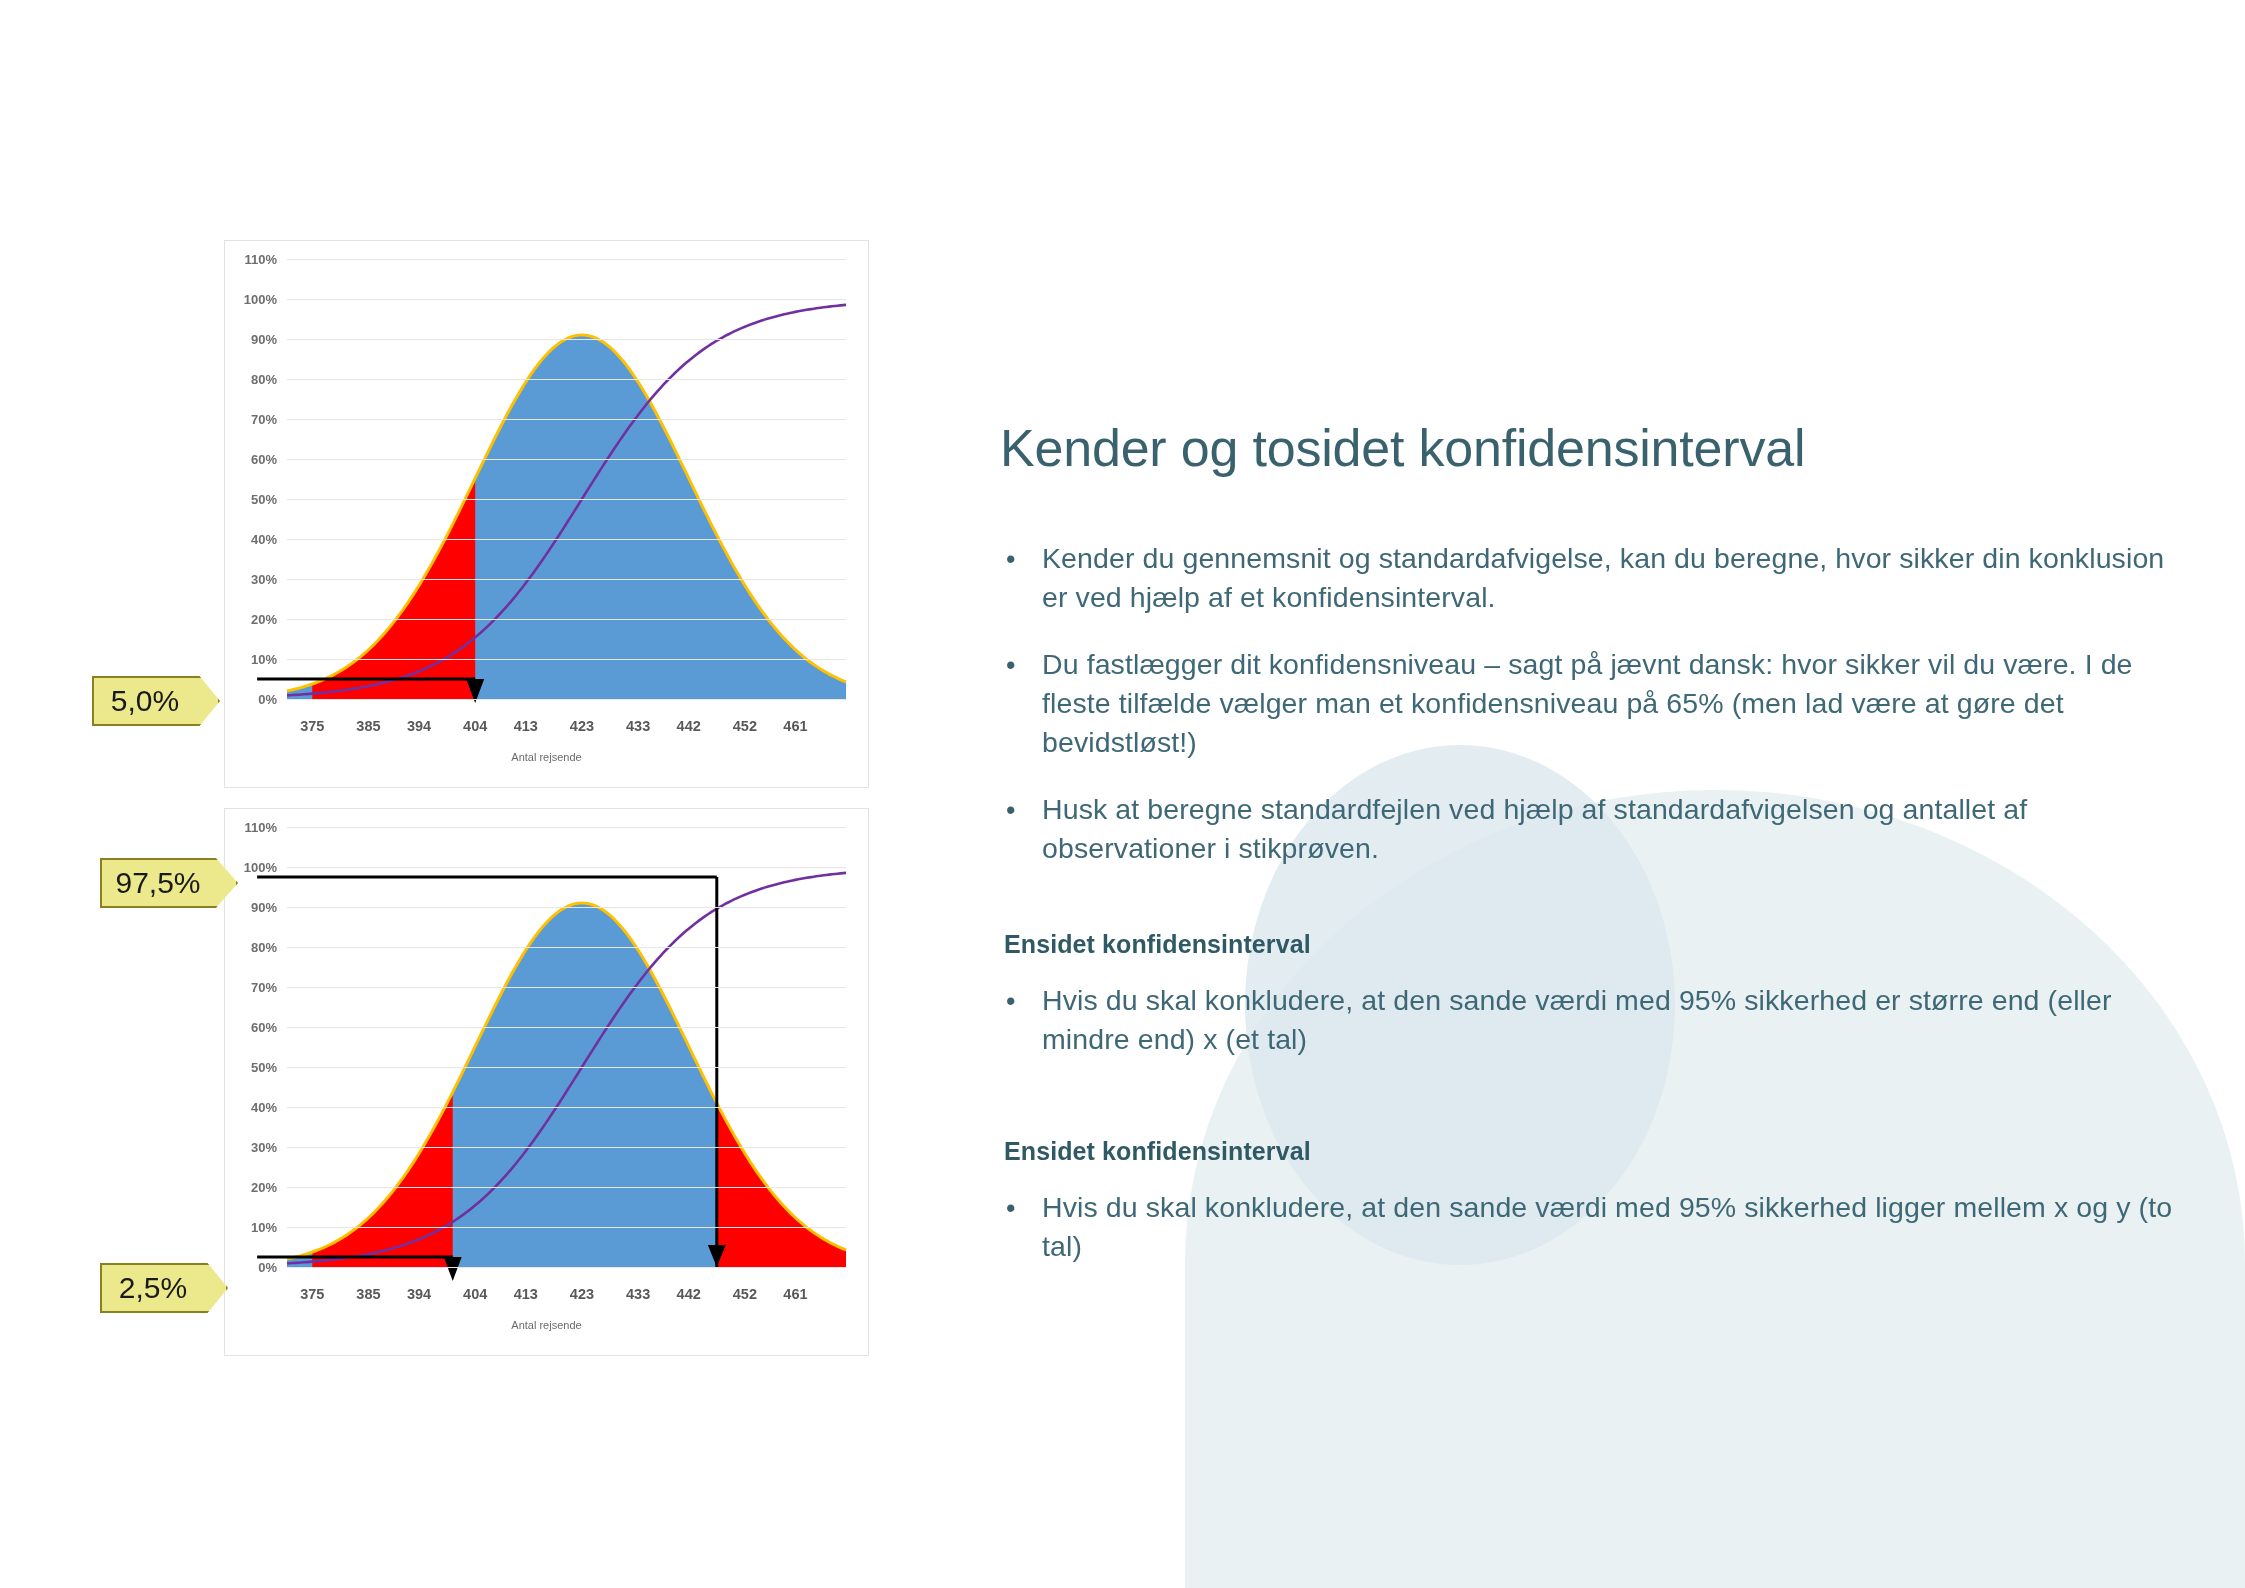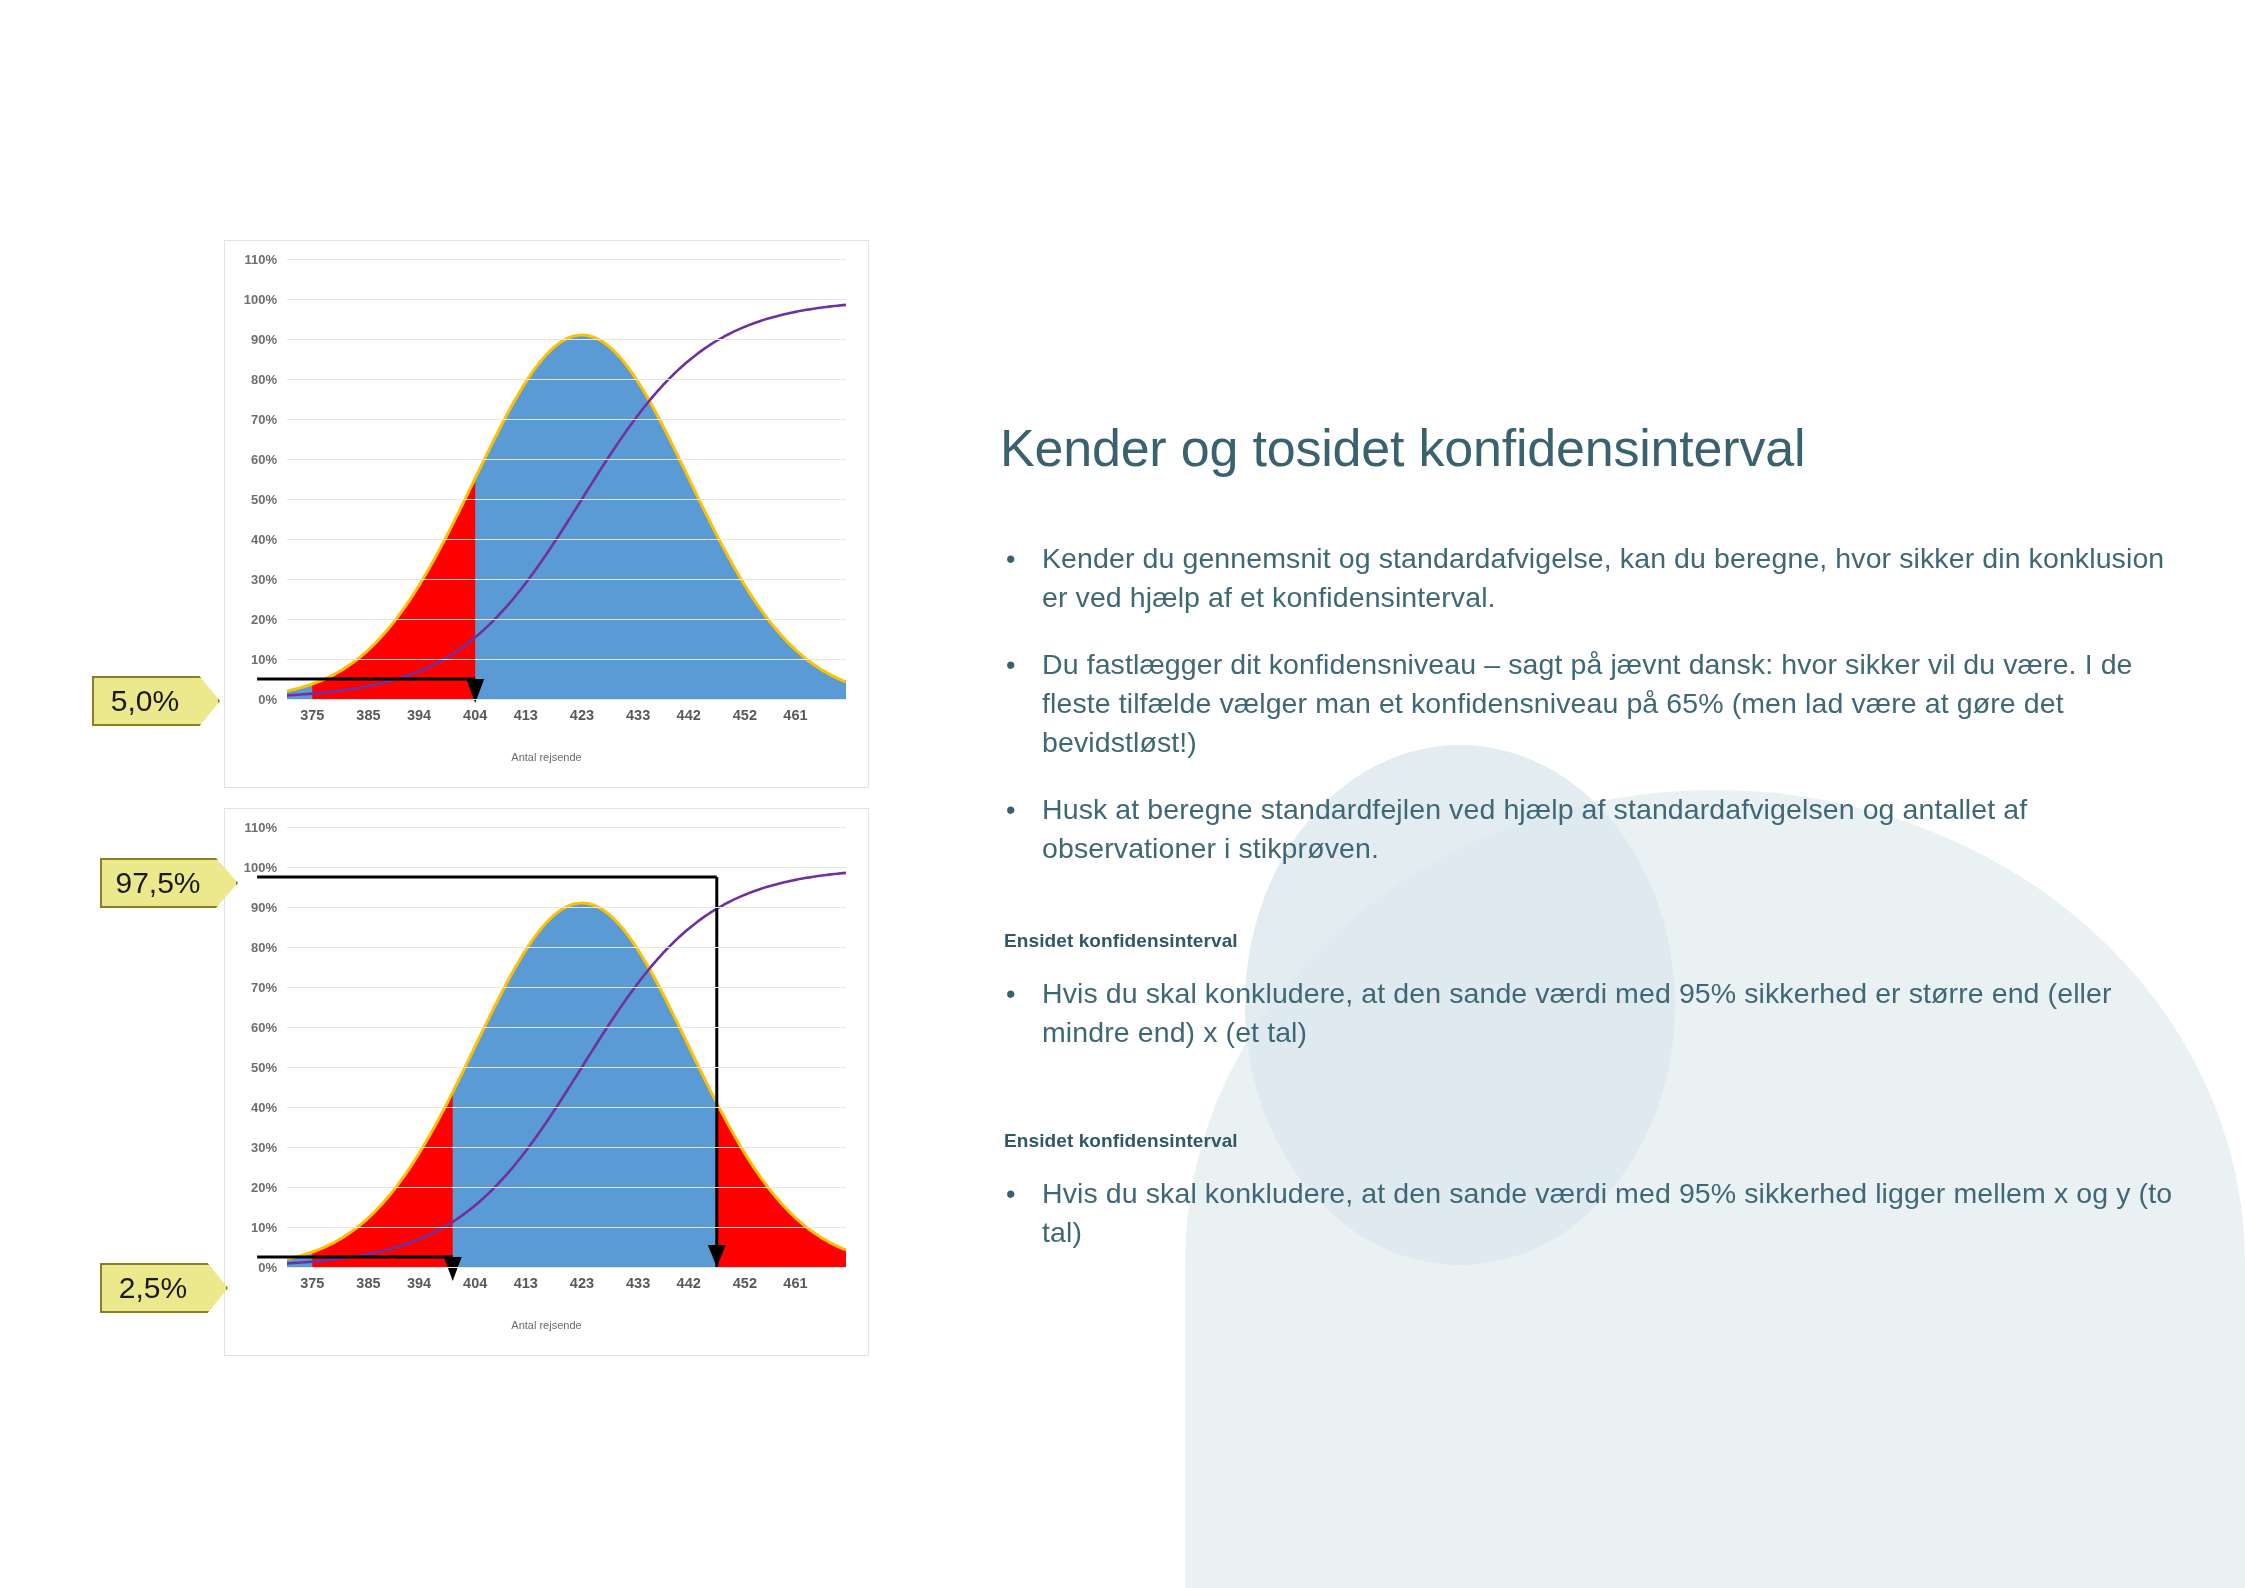--- a/index.html
+++ b/index.html
@@ -102,21 +102,21 @@
     padding-left: 6px;
     box-sizing: border-box;
   }
   .bullet-text {
     font-size: 28.5px;
     line-height: 39px;
     color: #3f6876;
     letter-spacing: 0.1px;
   }
   .section-head {
-    font-size: 19px;
+    font-size: 25px;
     font-weight: bold;
     color: #2f5965;
     margin: 62px 0 22px 4px;
     letter-spacing: 0.1px;
   }
   .section-head.second { margin-top: 78px; }
 
   
   .chart-box {
     position: absolute;
@@ -155,21 +155,21 @@
     position: absolute;
     left: 0;
     right: 0;
     height: 1px;
     background: #e6e6e6;
   }
   .xaxis {
     position: absolute;
     left: 62px;
     right: 22px;
-    bottom: 58px;
+    bottom: 47px;
     height: 22px;
   }
   .xlab {
     position: absolute;
     transform: translateX(-50%);
     font-size: 14.5px;
     font-weight: bold;
     color: #595959;
     white-space: nowrap;
   }

